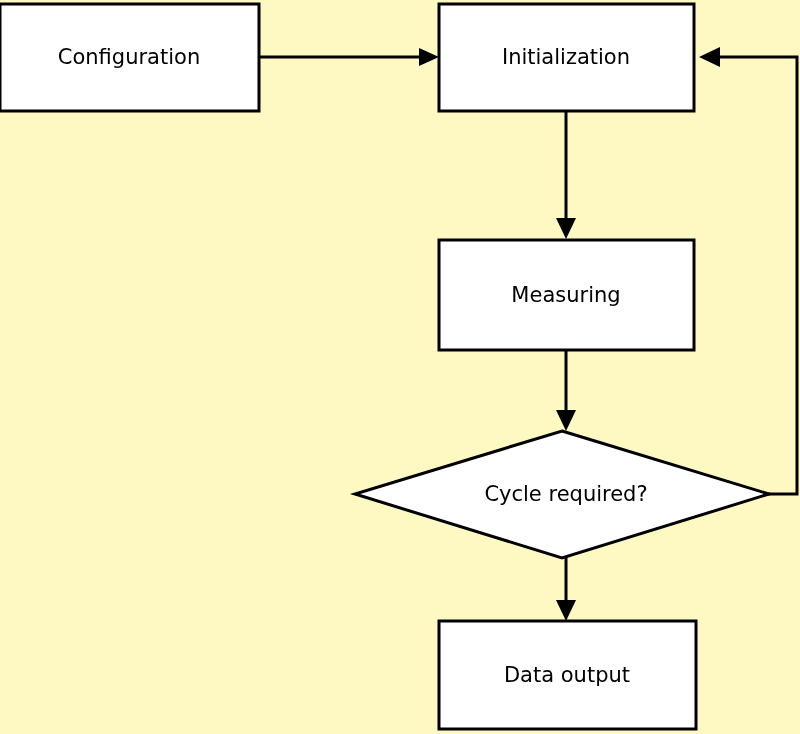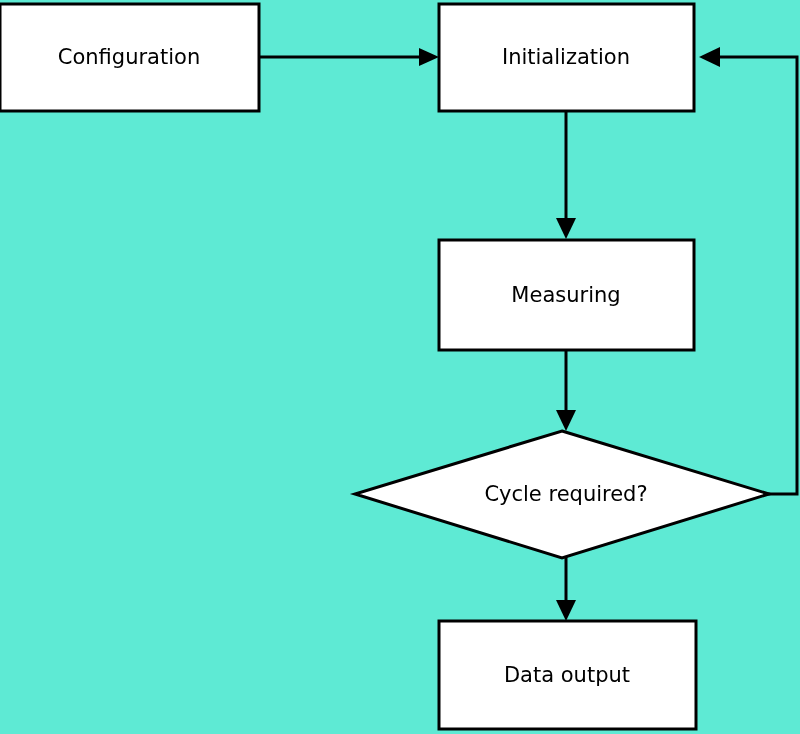--- a/index.html
+++ b/index.html
@@ -7,21 +7,21 @@
     padding: 0;
     background: #ffffff;
   }
   body {
     font-family: "DejaVu Sans", sans-serif;
   }
   #canvas {
     position: relative;
     width: 800px;
     height: 734px;
-    background: #5eead4;
+    background: #fef9c3;
     overflow: hidden;
   }
   #flow-svg {
     position: absolute;
     top: 0;
     left: 0;
     width: 800px;
     height: 734px;
   }
   .node-shape {

